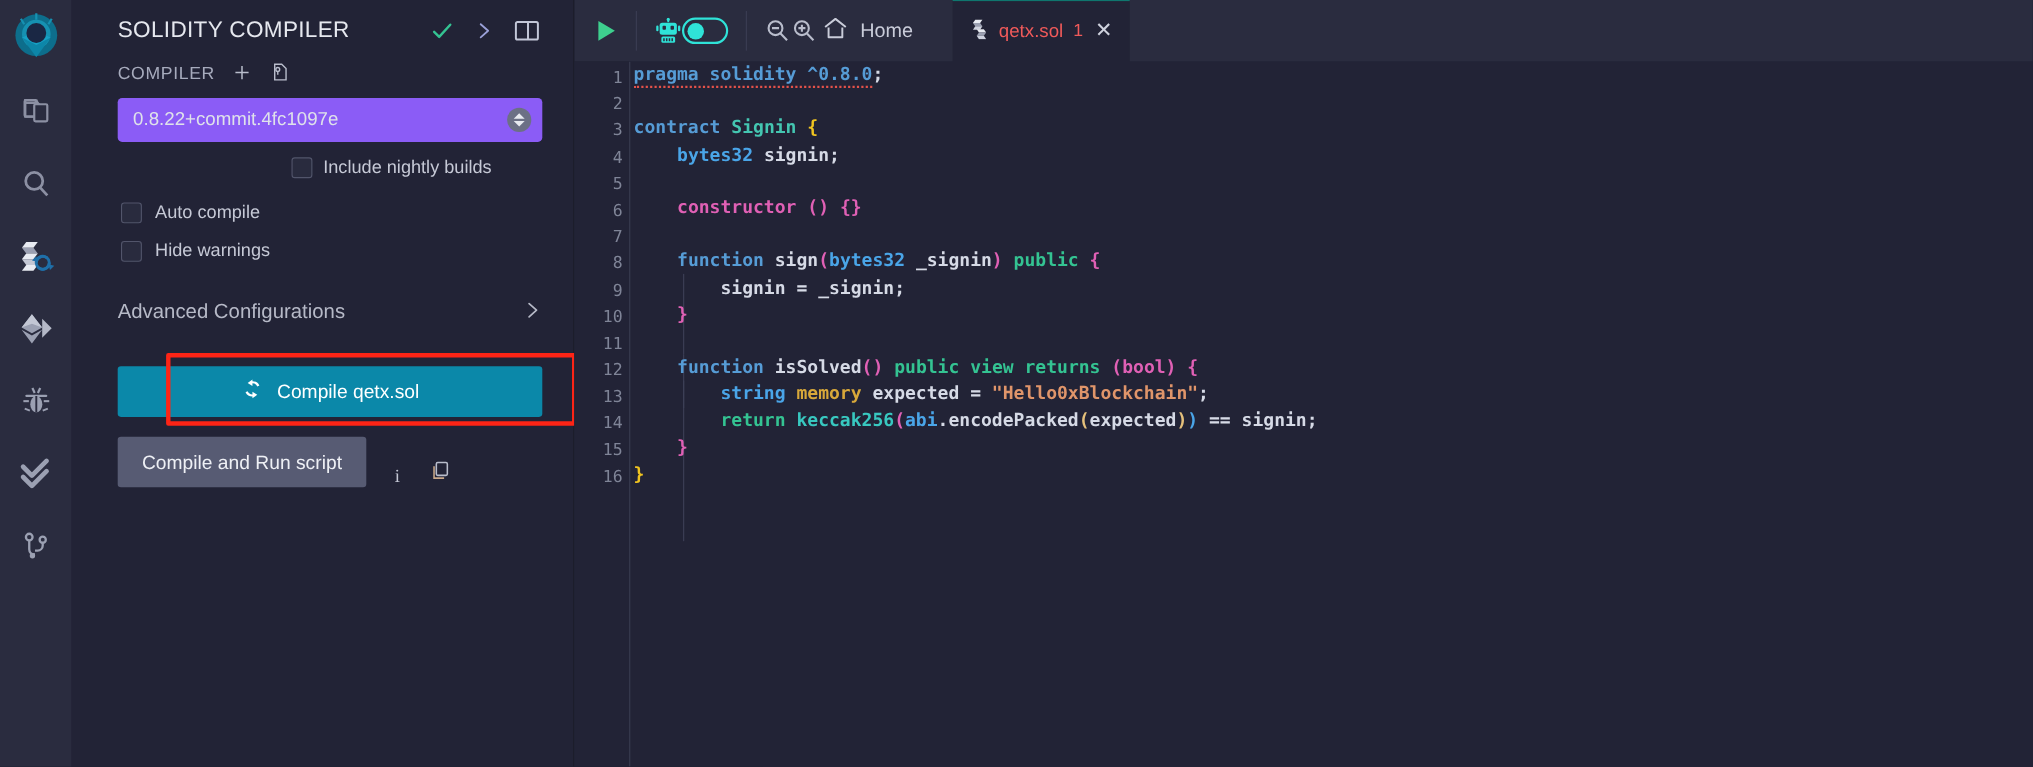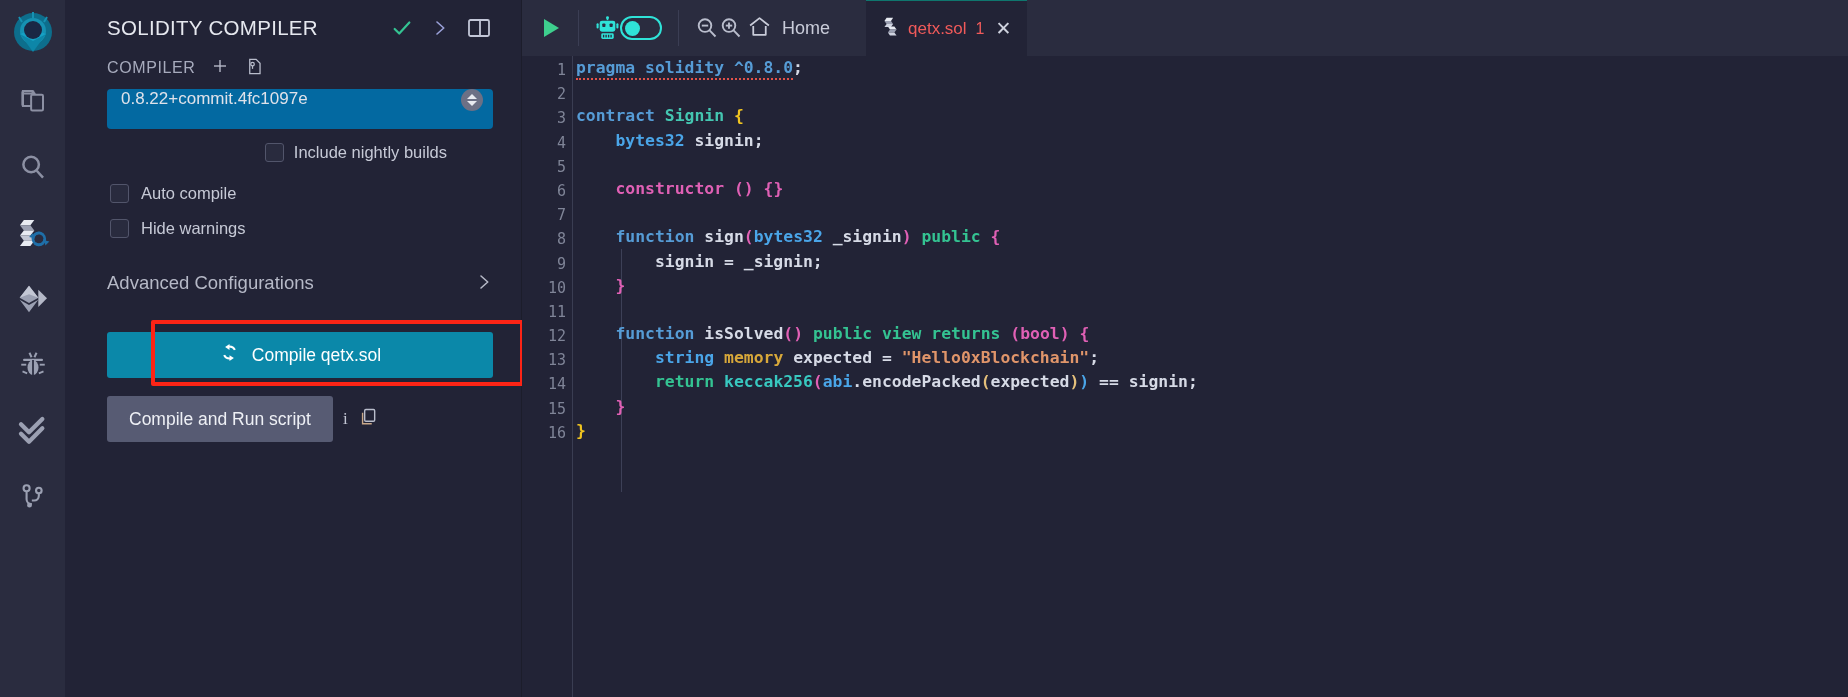--- a/index.html
+++ b/index.html
@@ -53,23 +53,23 @@
   .compiler-row {
     display: flex; align-items: center; gap: 16px;
     height: 28px; margin-top: -2px;
   }
   .compiler-label {
     font-size: 16px; color: #a7abbd; letter-spacing: .6px;
   }
   .select-box {
     margin-top: 7px;
     height: 40px;
-    background: #0369a1;
+    background: #8b5cf6;
     border: none; border-radius: 4px;
-    display: flex; align-items: flex-start;
+    display: flex; align-items: center;
     padding: 0 10px 0 14px;
     position: relative;
     cursor: pointer;
   }
   .select-value { font-size: 17px; color: #dfe2ea; flex: 1 1 auto; }
   .spin-btn {
     width: 22px; height: 22px; border-radius: 50%;
     background: #6c7085;
     display:flex; flex-direction: column; align-items:center; justify-content:center;
     gap: 2px;
@@ -112,21 +112,21 @@
   }
   .redbox {
     position: absolute;
     left: 44px; top: -12px;
     width: 373px; height: 66px;
     border: 4px solid #fd2416;
     border-radius: 2px;
     pointer-events: none;
   }
 
-  .run-row { display:flex; align-items:center; gap: 8px; margin-top: 18px; }
+  .run-row { display:flex; align-items:flex-end; gap: 24px; margin-top: 18px; }
   .btn-run {
     height: 46px; padding: 0 22px;
     background: #575b73; color: #eef0f5;
     border: none; border-radius: 3px;
     font-size: 17.5px; font-family: "Liberation Sans", sans-serif;
     cursor: pointer; white-space: nowrap;
   }
   .info-i { font-size: 17px; color: #c3c6d4; font-family: "Liberation Serif", serif; cursor: pointer; padding: 0 2px;}
 
   

